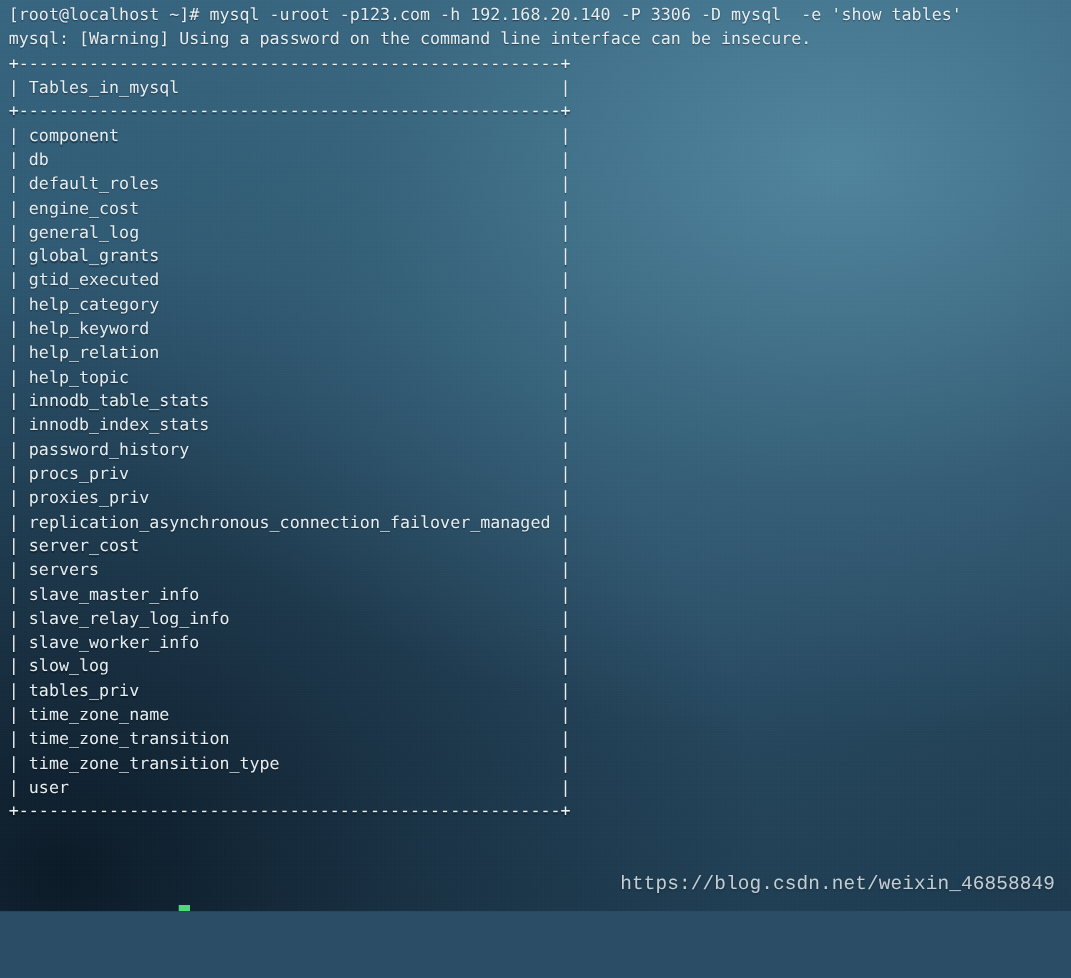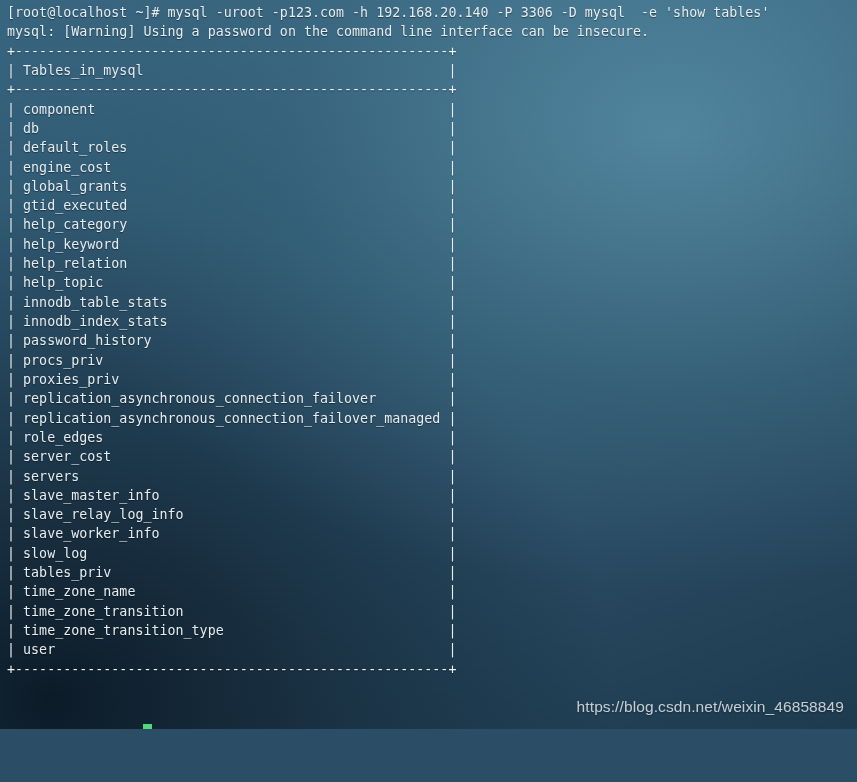--- a/index.html
+++ b/index.html
@@ -77,21 +77,21 @@
     height: 5px;
     background: #4fd97a;
     z-index: 3;
   }
 
   
   #watermark {
     position: absolute;
     right: 13px;
     bottom: 13px;
-    font-family: Liberation Sans, sans-serif;
+    font-family: Liberation Mono, monospace;
     font-size: 15.5px;
     color: rgba(233,240,244,0.82);
     letter-spacing: 0.1px;
     z-index: 4;
     white-space: nowrap;
     text-shadow: 0 1px 2px rgba(0,0,0,0.35);
   }
 </style>
 </head>
 <body>
@@ -101,34 +101,33 @@
   <div id="screen">
       <div class="line prompt-line">[root@localhost ~]# mysql -uroot -p123.com -h 192.168.20.140 -P 3306 -D mysql  -e 'show tables'</div>
       <div class="line ">mysql: [Warning] Using a password on the command line interface can be insecure.</div>
       <div class="line sep">+------------------------------------------------------+</div>
       <div class="line ">| Tables_in_mysql                                      |</div>
       <div class="line sep">+------------------------------------------------------+</div>
       <div class="line ">| component                                            |</div>
       <div class="line ">| db                                                   |</div>
       <div class="line ">| default_roles                                        |</div>
       <div class="line ">| engine_cost                                          |</div>
+      <div class="line ">| general_log                                          |</div>
       <div class="line ">| global_grants                                        |</div>
       <div class="line ">| gtid_executed                                        |</div>
       <div class="line ">| help_category                                        |</div>
       <div class="line ">| help_keyword                                         |</div>
       <div class="line ">| help_relation                                        |</div>
       <div class="line ">| help_topic                                           |</div>
       <div class="line ">| innodb_table_stats                                   |</div>
       <div class="line ">| innodb_index_stats                                   |</div>
       <div class="line ">| password_history                                     |</div>
       <div class="line ">| procs_priv                                           |</div>
       <div class="line ">| proxies_priv                                         |</div>
-      <div class="line ">| replication_asynchronous_connection_failover         |</div>
       <div class="line ">| replication_asynchronous_connection_failover_managed |</div>
-      <div class="line ">| role_edges                                           |</div>
       <div class="line ">| server_cost                                          |</div>
       <div class="line ">| servers                                              |</div>
       <div class="line ">| slave_master_info                                    |</div>
       <div class="line ">| slave_relay_log_info                                 |</div>
       <div class="line ">| slave_worker_info                                    |</div>
       <div class="line ">| slow_log                                             |</div>
       <div class="line ">| tables_priv                                          |</div>
       <div class="line ">| time_zone_name                                       |</div>
       <div class="line ">| time_zone_transition                                 |</div>
       <div class="line ">| time_zone_transition_type                            |</div>

